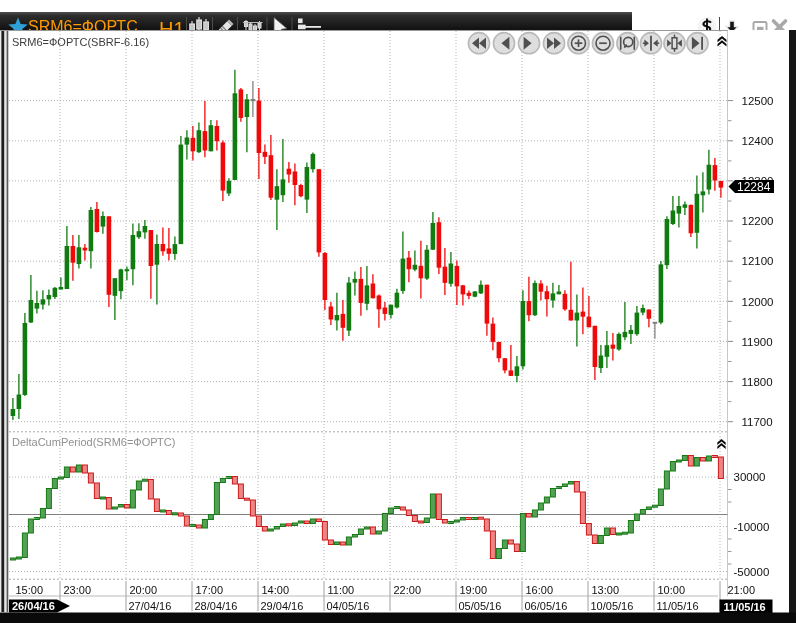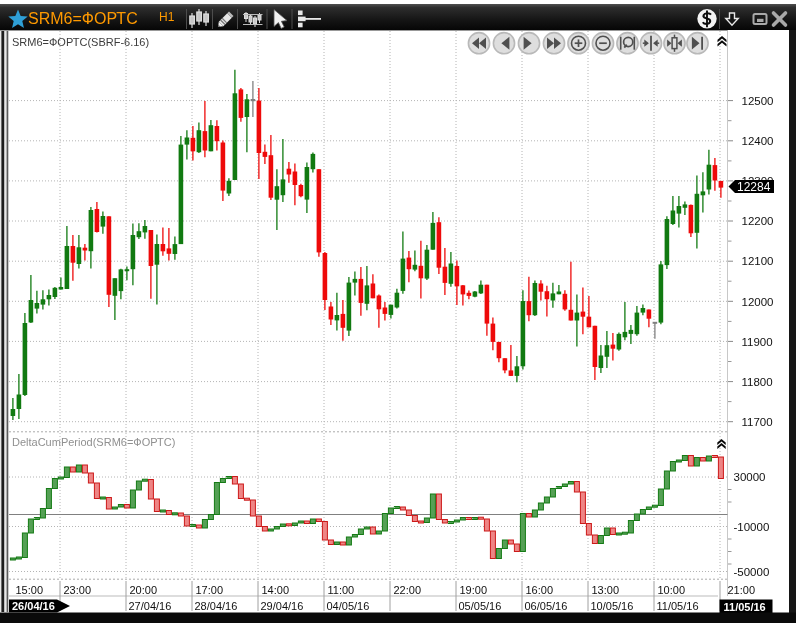--- a/index.html
+++ b/index.html
@@ -1,24 +1,24 @@
 <!DOCTYPE html>
 <html><head><meta charset="utf-8"><title>chart</title>
 <style>
 html,body{margin:0;padding:0;background:#fff}
 #w{position:relative;width:796px;height:623px;overflow:hidden;font-family:"Liberation Sans",sans-serif;background:#fff}
 </style></head>
 <body>
 <div id="w">
-<div style="position:absolute;left:0;top:4px;width:796px;height:30px;background:linear-gradient(#4f4f4f 0%,#2d2d2d 12%,#141414 55%,#000 100%)">
+<div style="position:absolute;left:0;top:12px;width:632px;height:30px;background:linear-gradient(#4f4f4f 0%,#2d2d2d 12%,#141414 55%,#000 100%)">
       <svg width="22" height="22" style="position:absolute;left:7px;top:4px" viewBox="0 0 24 24">
         <path d="M12 1.5 L14.9 8.6 L22.6 9.2 L16.7 14.2 L18.5 21.7 L12 17.6 L5.5 21.7 L7.3 14.2 L1.4 9.2 L9.1 8.6 Z" fill="#2f9fd6"></path>
       </svg>
       <span style="position:absolute;left:28px;top:6px;font-size:16px;color:#ff9a00">SRM6=ФОРТС</span>
-      <span style="position:absolute;left:159px;top:6px;font-size:12px;color:#ff9a00">H1</span>
+      <span style="position:absolute;left:159px;top:6px;font-size:20px;color:#ff9a00">H1</span>
       <svg width="140" height="30" style="position:absolute;left:186px;top:0" viewBox="0 0 140 30">
         <line x1="0.5" y1="5" x2="0.5" y2="25" stroke="#4d4d4d" stroke-width="1"></line>
         <g stroke="#dcdcdc" fill="#c6c6c6" stroke-width="1.2">
           <line x1="6" y1="9" x2="6" y2="24"></line>
           <rect x="3.8" y="12" width="4.6" height="8"></rect>
           <line x1="13" y1="5" x2="13" y2="21"></line>
           <rect x="10.8" y="8" width="4.6" height="9"></rect>
           <line x1="20" y1="7" x2="20" y2="22"></line>
           <rect x="17.8" y="10" width="4.6" height="8"></rect>
         </g>

